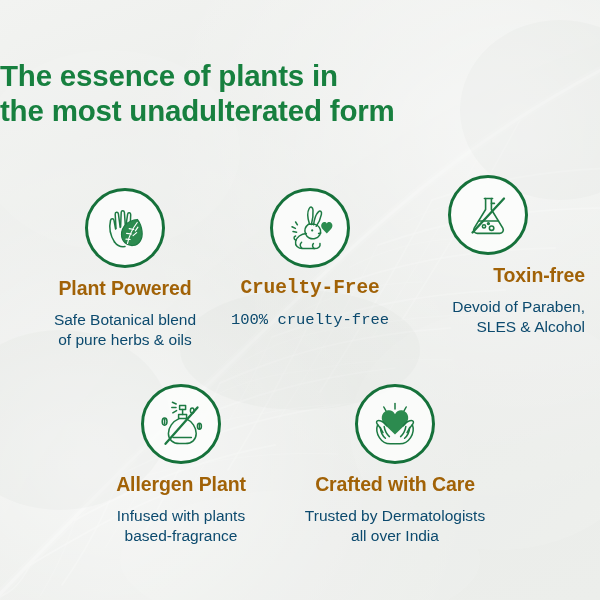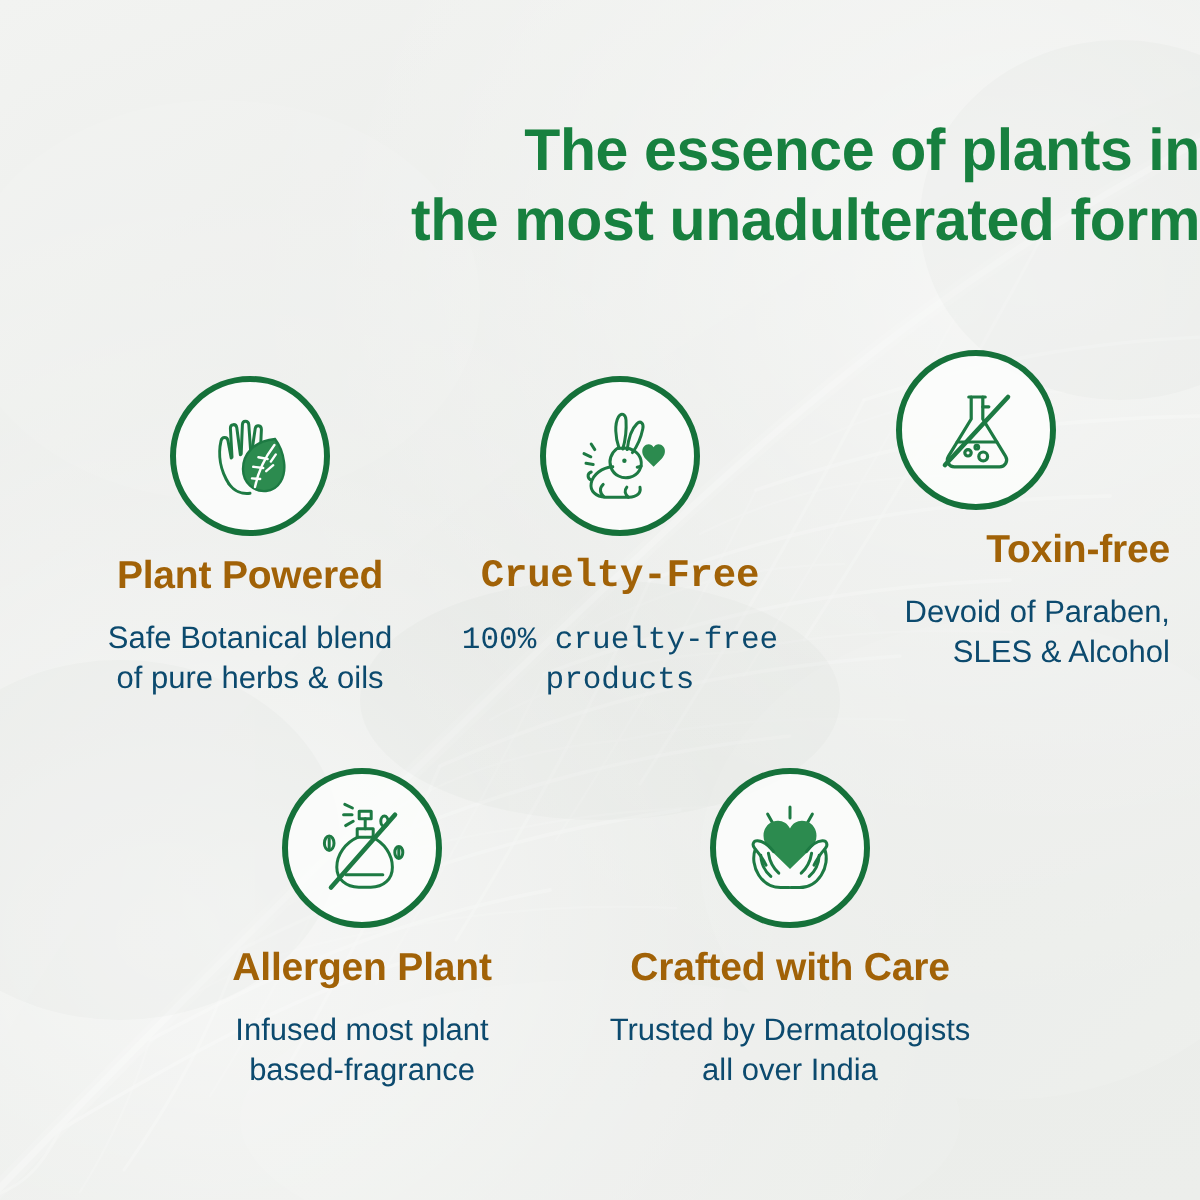--- a/index.html
+++ b/index.html
@@ -43,21 +43,21 @@
     z-index:2;
     width:600px;
     height:600px;
   }
 
   .headline {
     position:absolute;
     top:58px;
     left:0;
     width:600px;
-    text-align:right;
+    text-align:left;
     color:#17803f;
     font-size:29.5px;
     font-weight:bold;
     line-height:35px;
     letter-spacing:-0.2px;
   }
   .headline .line { display:block; white-space:nowrap; }
 
   .feature {
     position:absolute;
@@ -264,21 +264,20 @@
           <path d="M16.4,23.8 L14.6,21"></path>
         </g>
 
         <path d="M50.6,22.2 C49.2,20.6 46.8,20.8 45.8,22.6 C44.8,20.8 42.4,20.6 41,22.2
                  C39.5,23.9 40,26.6 42,28.6 L45.8,32.4 L49.6,28.6 C51.6,26.6 52.1,23.9 50.6,22.2 Z" fill="#2c8b4f" stroke="none"></path>
       </svg>
     </div>
     <div class="f-title">Cruelty-Free</div>
     <div class="f-desc">
       <span class="dline">100% cruelty-free</span>
-      <span class="dline">products</span>
     </div>
   </div>
 
   <div class="feature" id="feat-toxin-free">
     <div class="badge">
       <svg width="54" height="54" viewBox="0 0 54 54">
         <g fill="none" stroke="#1d7a43" stroke-width="1.6" stroke-linecap="round" stroke-linejoin="round">
 
           <path d="M23.4,10.5 L31.6,10.5"></path>
           <path d="M24.6,10.5 L24.6,21.5 L13.2,40.2 C11.8,42.6 13.4,45.4 16.2,45.4
@@ -327,21 +326,21 @@
           <ellipse cx="47.4" cy="29.2" rx="2" ry="3"></ellipse>
           <path d="M47.4,27 L47.4,31.4"></path>
           <ellipse cx="40.2" cy="13.6" rx="1.8" ry="2.6"></ellipse>
         </g>
 
         <path d="M13.5,46.8 L45.5,10.4" stroke="#1d7a43" stroke-width="2.3" stroke-linecap="round" fill="none"></path>
       </svg>
     </div>
     <div class="f-title">Allergen Plant</div>
     <div class="f-desc">
-      <span class="dline">Infused most plant</span>
+      <span class="dline">Infused with plants</span>
       <span class="dline">based-fragrance</span>
     </div>
   </div>
 
   <div class="feature" id="feat-crafted-care">
     <div class="badge">
       <svg width="58" height="54" viewBox="0 0 58 54">
 
         <g stroke="#1d7a43" stroke-width="1.5" stroke-linecap="round" fill="none">
           <path d="M29,6.5 L29,12"></path>

